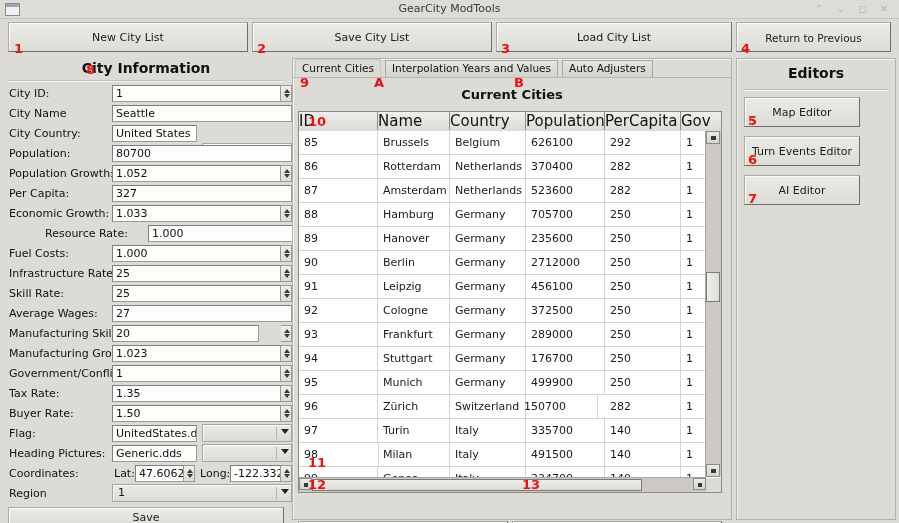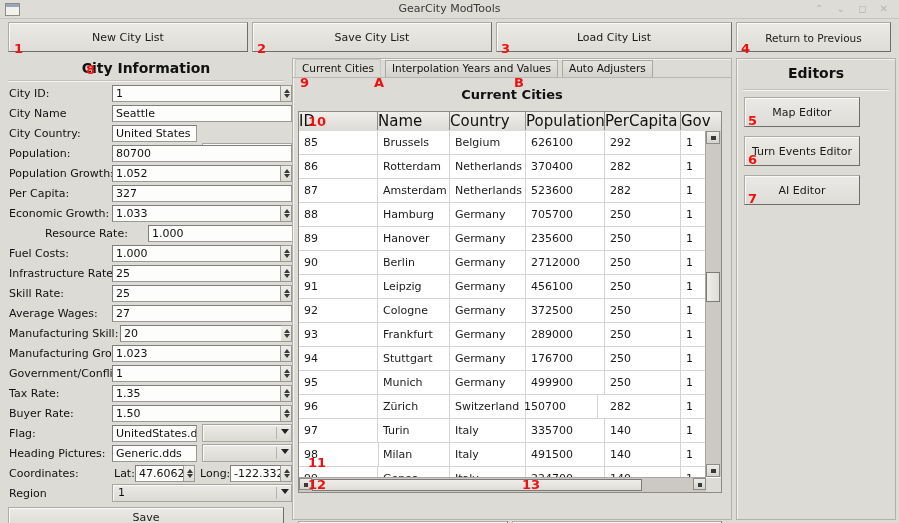--- a/index.html
+++ b/index.html
@@ -244,21 +244,21 @@
           <div class="flabel">Skill Rate:</div>
           <div class="fin" style="left: 110px; top: 0px; width: 169px;">25</div>
           <div class="spin" style="left: 279px; top: 0px;"></div>
         </div>
         <div class="frow" style="top: 247px;">
           <div class="flabel">Average Wages:</div>
           <div class="fin" style="left: 110px; top: 0px; width: 180px;">27</div>
         </div>
         <div class="frow" style="top: 267px;">
           <div class="flabel">Manufacturing Skill:</div>
-          <div class="fin" style="left: 118px; top: 0px; width: 188px;">20</div>
+          <div class="fin" style="left: 110px; top: 0px; width: 147px;">20</div>
           <div class="spin" style="left: 279px; top: 0px;"></div>
         </div>
         <div class="frow" style="top: 287px;">
           <div class="flabel">Manufacturing Growth:</div>
           <div class="fin" style="left: 110px; top: 0px; width: 169px;">1.023</div>
           <div class="spin" style="left: 279px; top: 0px;"></div>
         </div>
         <div class="frow" style="top: 307px;">
           <div class="flabel">Government/Conflict:</div>
           <div class="fin" style="left: 110px; top: 0px; width: 169px;">1</div>

